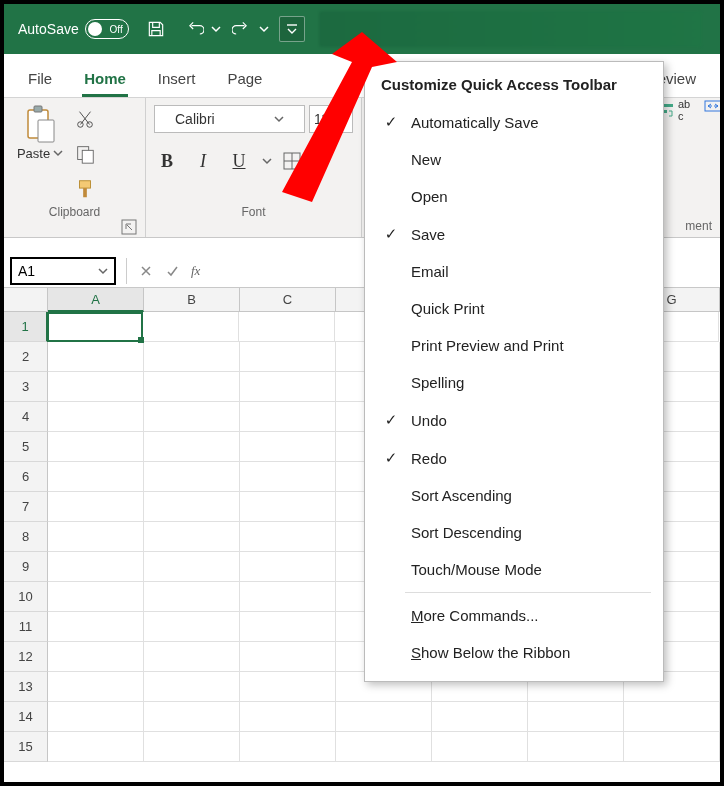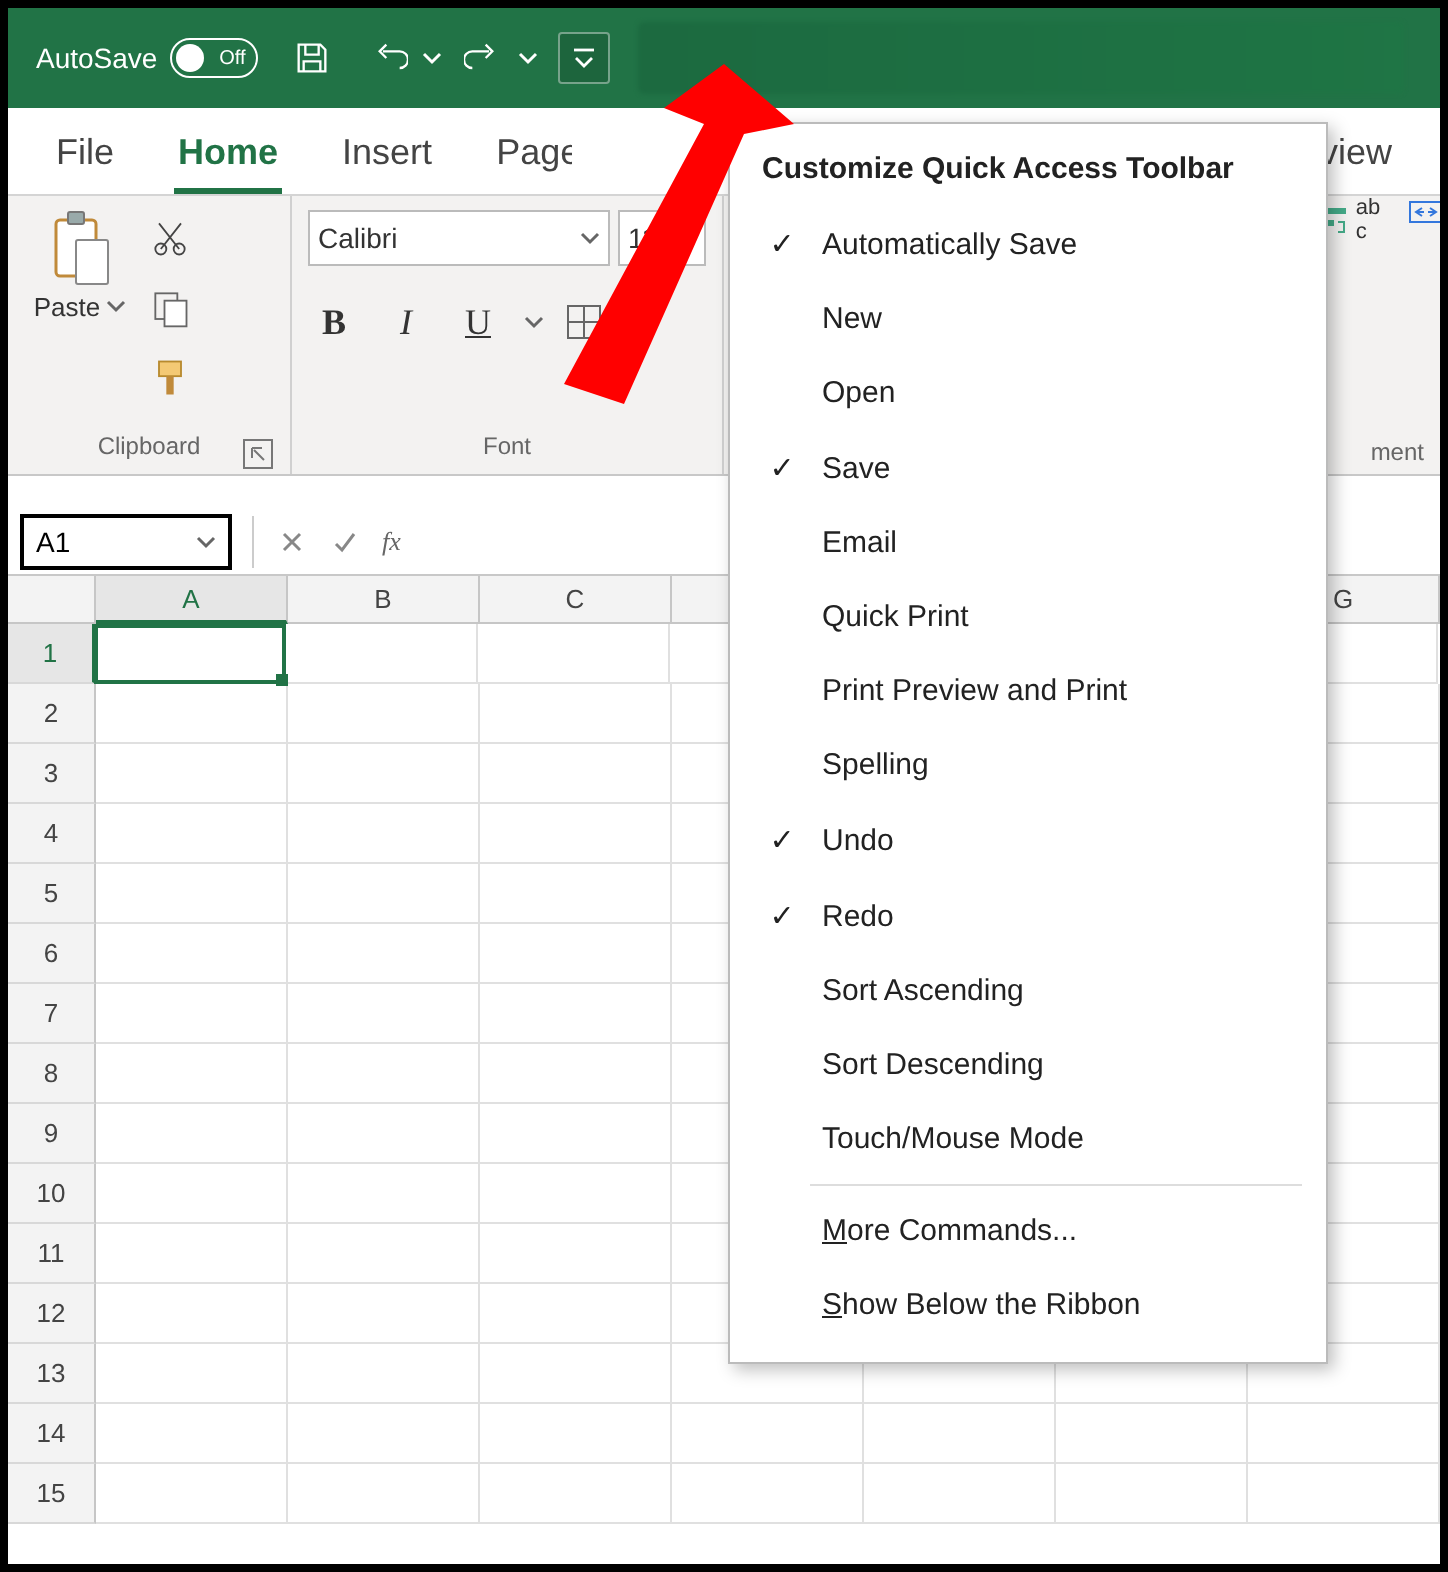--- a/index.html
+++ b/index.html
@@ -91,21 +91,21 @@
     background: #fff;
     display: flex;
     align-items: flex-end;
     gap: 28px;
     padding: 0 22px;
     border-bottom: 1px solid #d4d4d4;
     color: #444;
   }
   .ribbontabs .tab {
     padding: 0 2px 10px 2px;
-    font-size: 18px;
+    font-size: 15px;
   }
   .ribbontabs .tab.active {
     color: #217346;
     font-weight: 700;
     border-bottom: 3px solid #217346;
     padding-bottom: 7px;
   }
 
   
   .ribbonbody {
@@ -119,21 +119,21 @@
     border-right: 1px solid #d0d0d0;
     display: flex;
     flex-direction: column;
     justify-content: space-between;
     padding: 6px 8px 0 8px;
   }
   .group-label {
     text-align: center;
     font-size: 12px;
     color: #666;
-    padding: 4px 0 7px 0;
+    padding: 4px 0 18px 0;
     position: relative;
   }
   .dlg-launcher {
     position: absolute;
     right: 0;
     bottom: 2px;
     width: 16px;
     height: 16px;
   }
   .dlg-launcher svg { stroke:#777; fill:none; stroke-width:1; }
@@ -147,21 +147,21 @@
   .paste svg { width:32px;height:40px; }
   .paste-label { font-size:13px;margin-top:2px;color:#333;display:flex;align-items:center;gap:3px;}
   .clip-side { display:flex;flex-direction:column;gap:10px;padding-top:4px; }
   .clip-side svg { width:22px;height:22px; }
   
   .font-group { width: 216px; }
   .font-row1 { display:flex; gap:4px; align-items:center; height:30px; }
   .font-name {
     flex:1; height:28px; border:1px solid #bbb; background:#fff;
     display:flex;align-items:center;justify-content:space-between;
-    padding:0 4px;font-size:14px;color:#333;
+    padding:0 20px;font-size:14px;color:#333;
   }
   .font-size {
     width:44px; height:28px; border:1px solid #bbb; background:#fff;
     display:flex;align-items:center;padding:0 4px;font-size:14px;color:#333;
   }
   .font-row2 { display:flex; gap:10px; align-items:center; margin-top:12px; height:30px;}
   .fmt { width:26px;height:26px;display:flex;align-items:center;justify-content:center;font-family:"Times New Roman",serif;font-size:18px;color:#333;}
   .fmt.b{font-weight:bold;}
   .fmt.i{font-style:italic;}
   .fmt.u{text-decoration:underline;}

